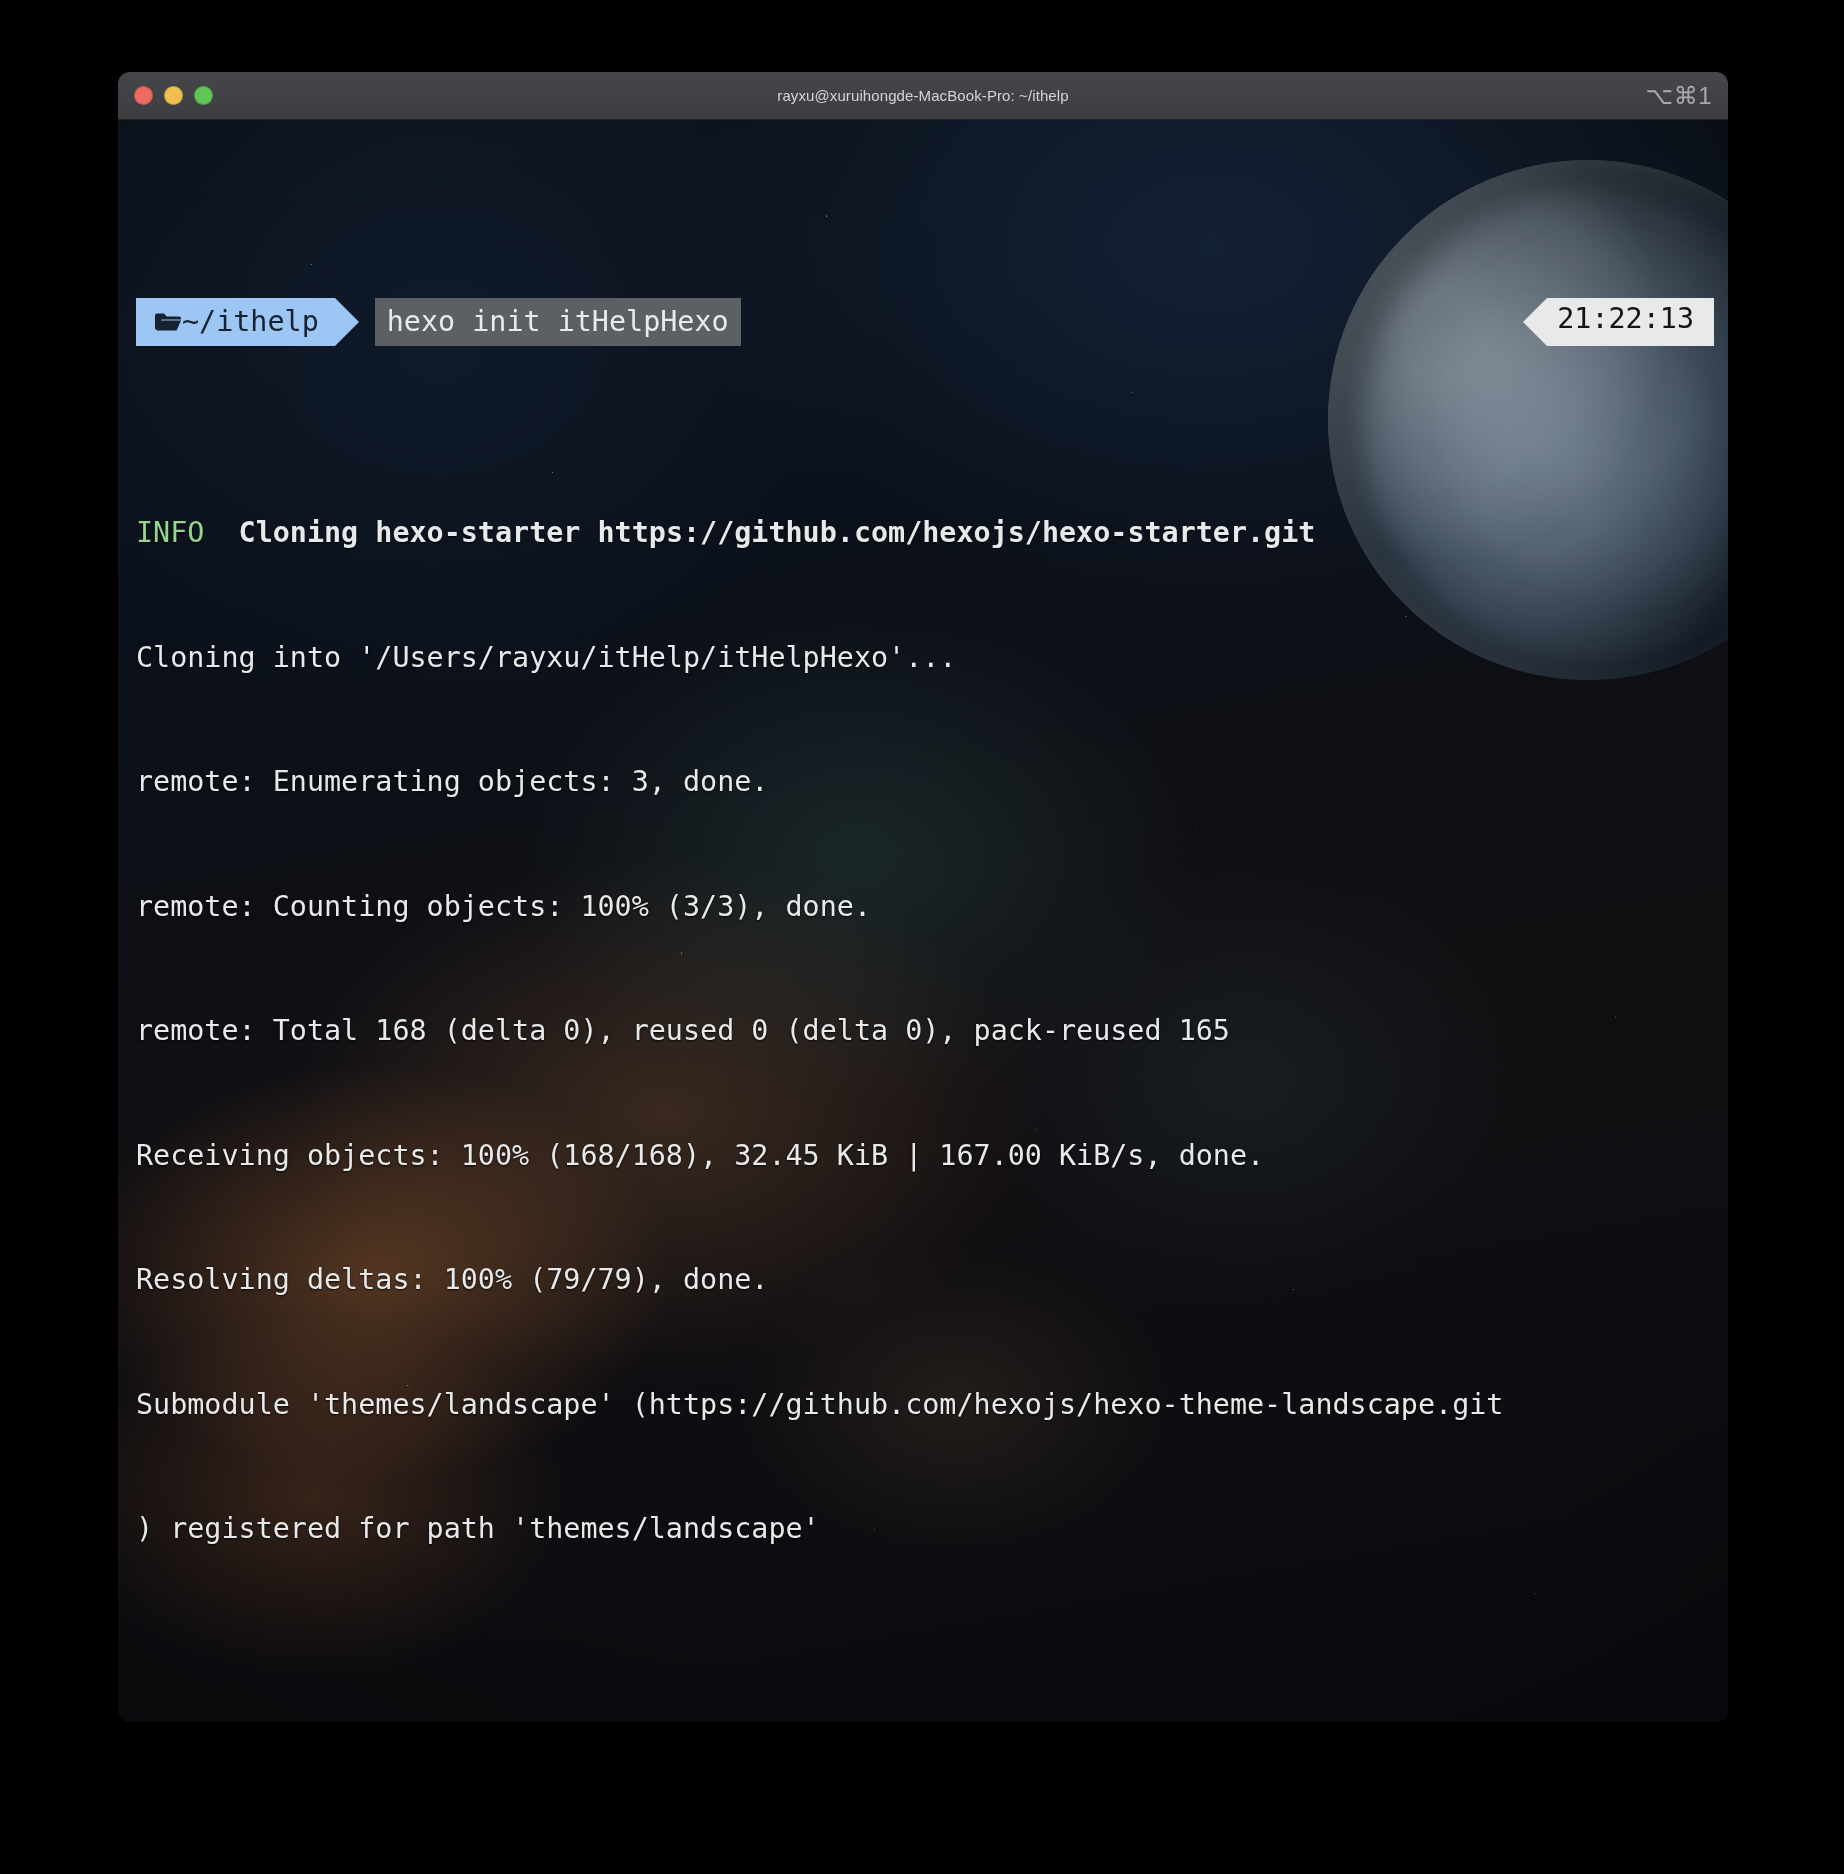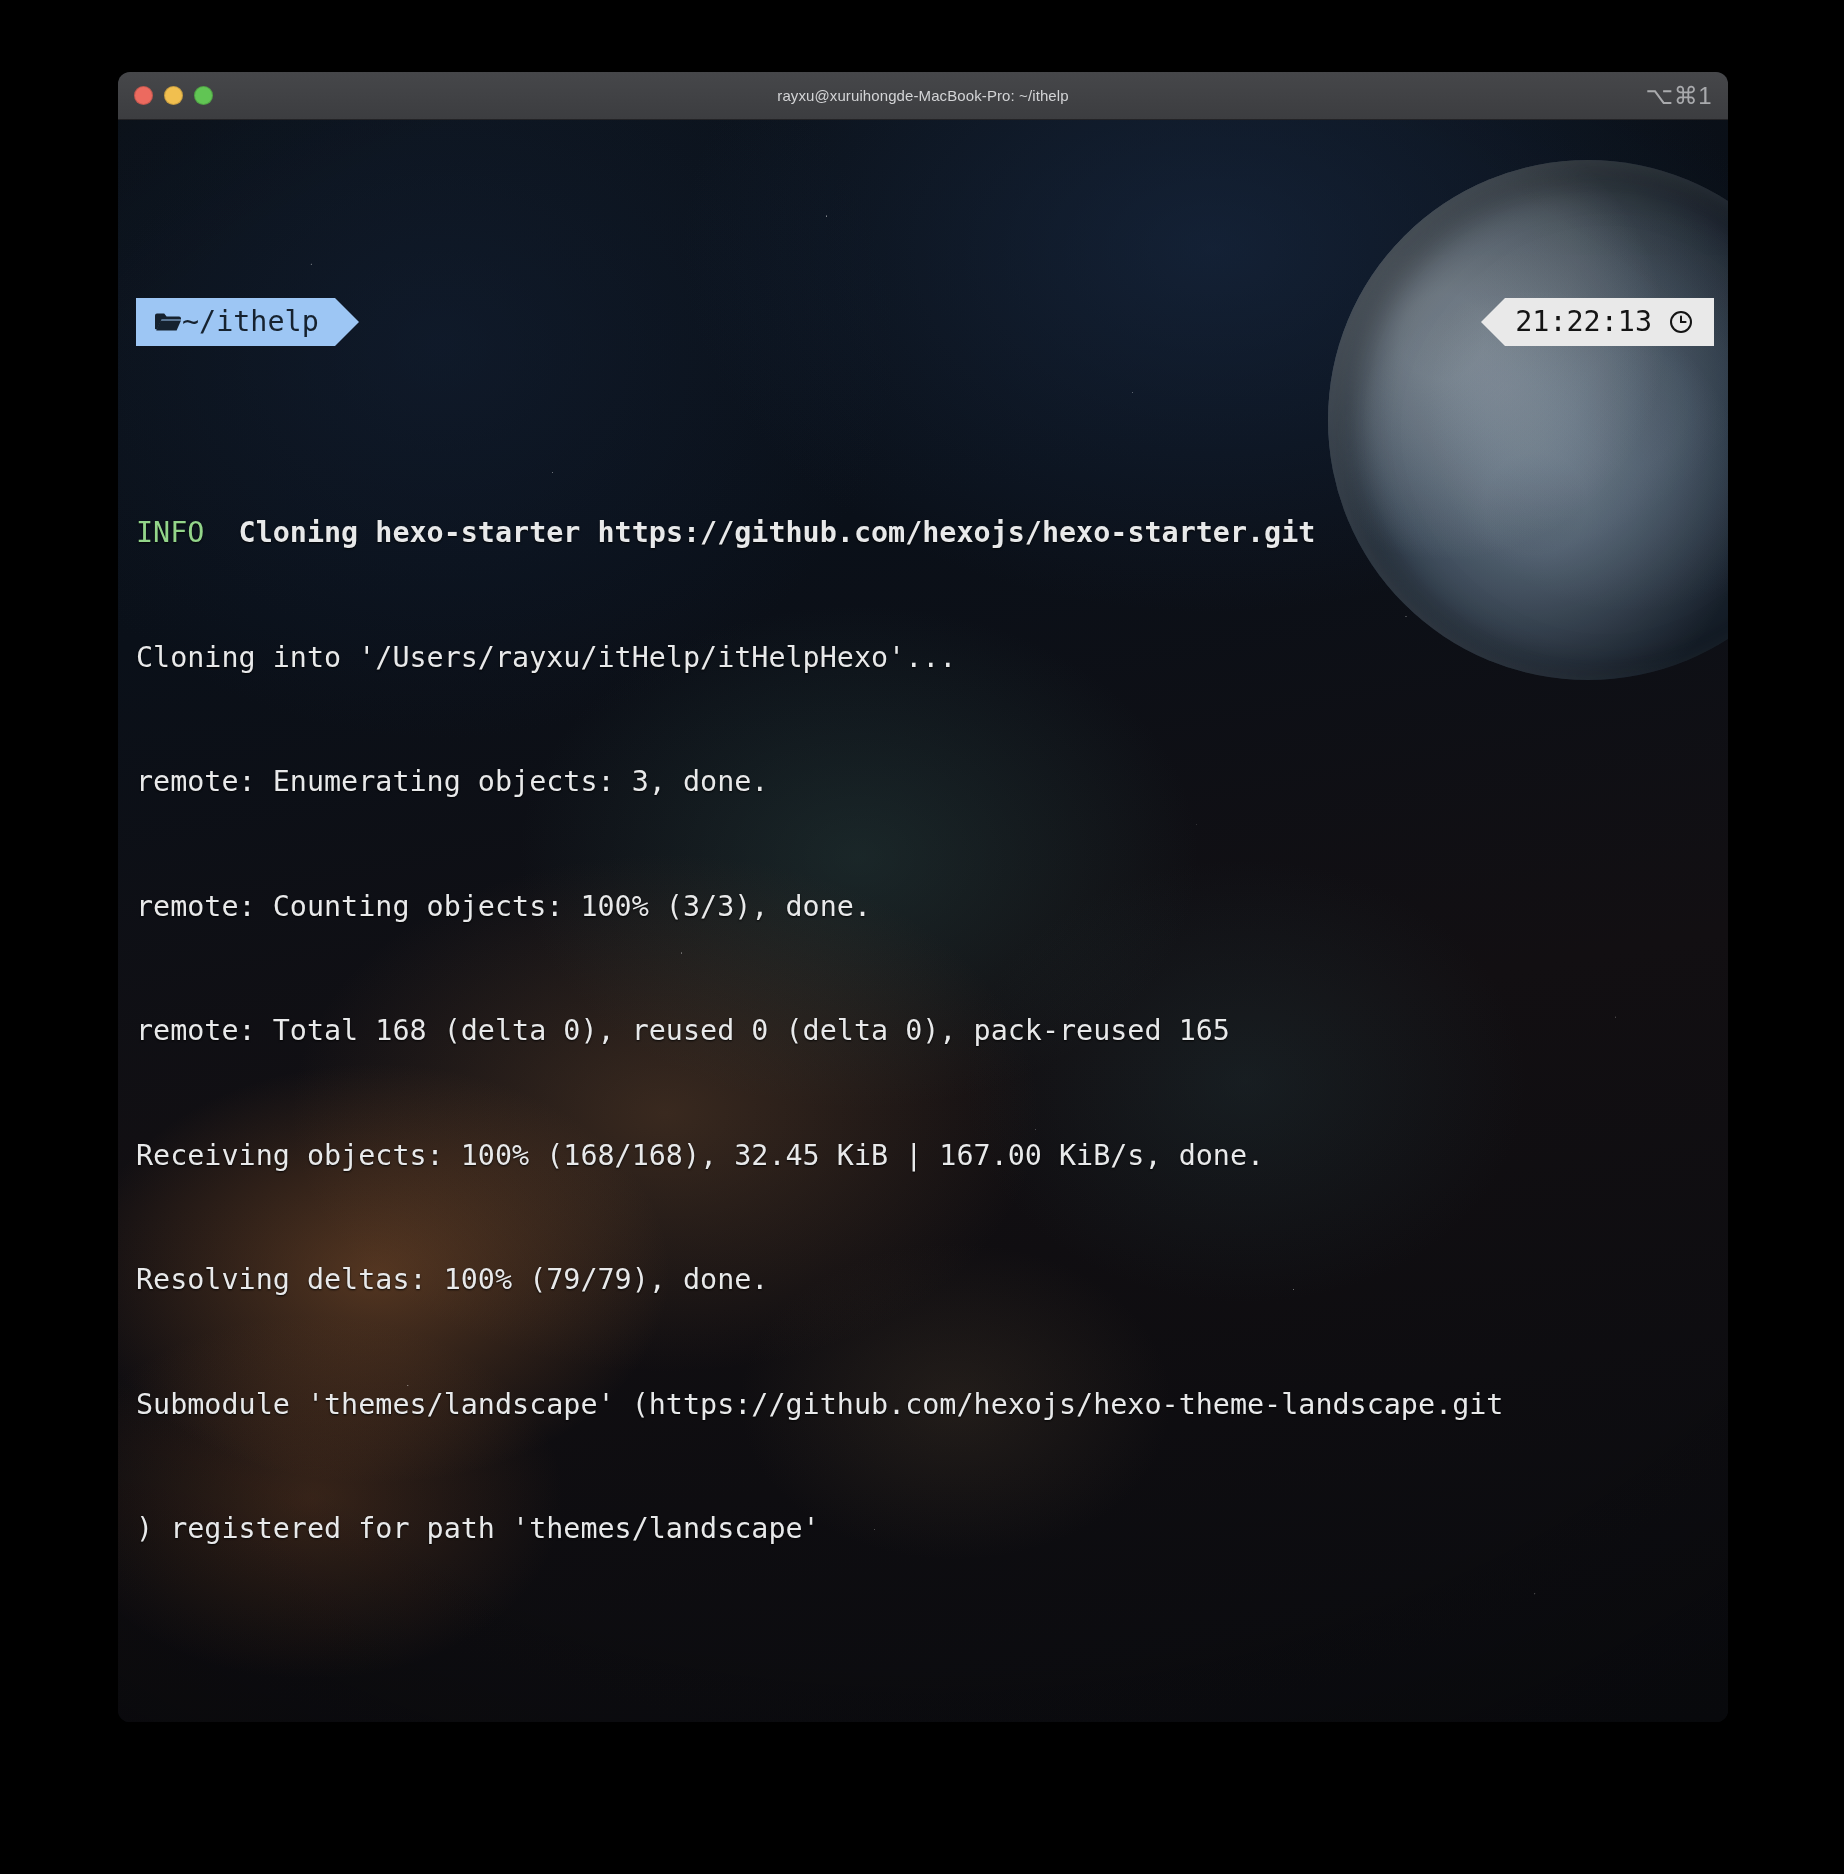--- a/index.html
+++ b/index.html
@@ -189,20 +189,21 @@
     border-right: 24px solid #e9e9e9;
     flex: none;
   }
   .time-body {
     display: flex; align-items: center; gap: 16px;
     background: #e9e9e9;
     color: #141414;
     padding: 0 20px 0 10px;
     font-size: 28.4px;
     text-shadow: none;
+    flex-direction: column;
   }
   .clock-icon { display:block; width: 26px; height: 26px; }
 </style>
 </head>
 <body>
 
 <div id="window">
 
   <div id="titlebar">
     <div class="traffic">
@@ -225,20 +226,21 @@
       
       <div class="prompt-row">
         <div class="seg-path">
           <svg class="folder-icon" viewBox="0 0 28 22">
             <path d="M1 4.5a2 2 0 0 1 2-2h7.2l2.4 3H25a2 2 0 0 1 2 2v1H7.5L3 18.5 1 18z" fill="#16222f"></path>
             <path d="M6.6 9.5H27l-4.4 10H2.2z" fill="#16222f"></path>
           </svg>
           <span>~/ithelp</span>
         </div>
         <div class="seg-path-arrow"></div>
+        <div class="cmd-box">hexo init itHelpHexo</div>
         <div class="time-badge">
           <div class="time-arrow"></div>
           <div class="time-body">
             <span>21:22:13</span>
             <svg class="clock-icon" viewBox="0 0 26 26">
               <circle cx="13" cy="13" r="10" fill="none" stroke="#141414" stroke-width="2"></circle>
               <path d="M13 7.5V13h4.6" fill="none" stroke="#141414" stroke-width="2" stroke-linecap="round"></path>
             </svg>
           </div>
         </div>

